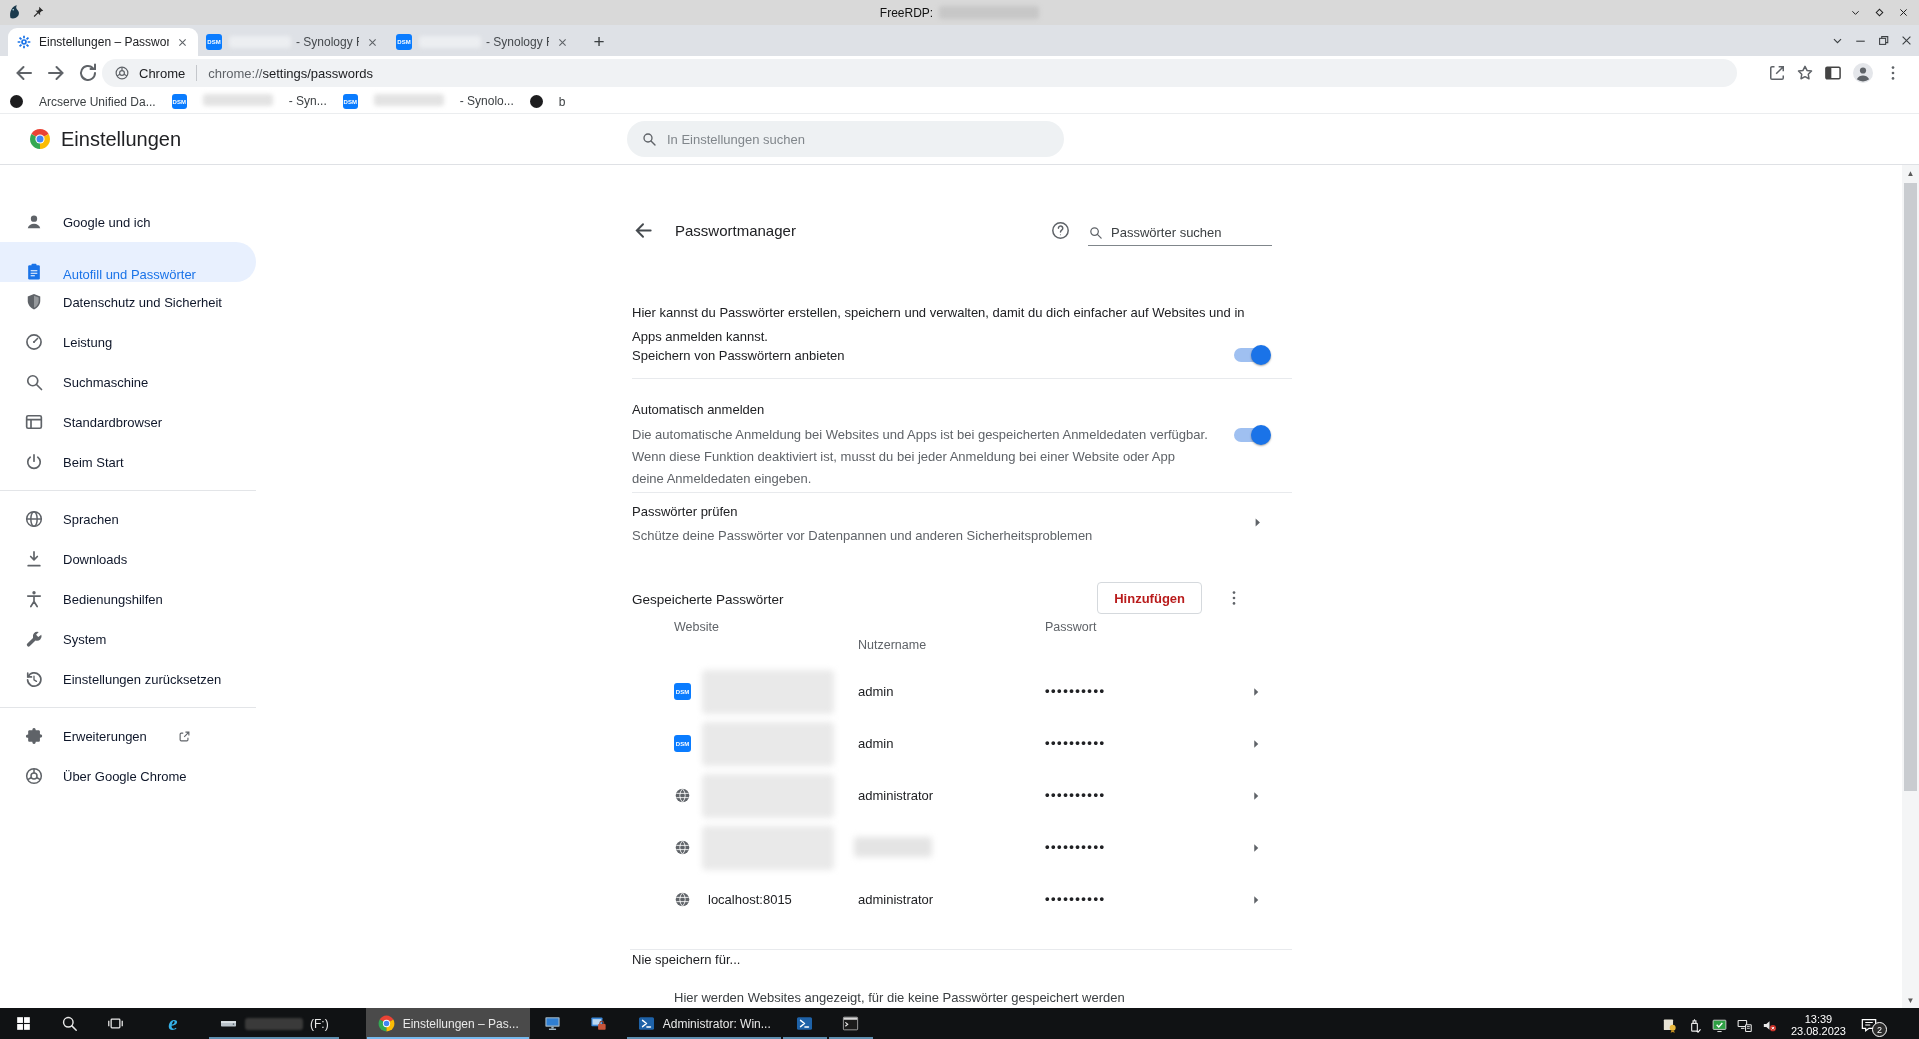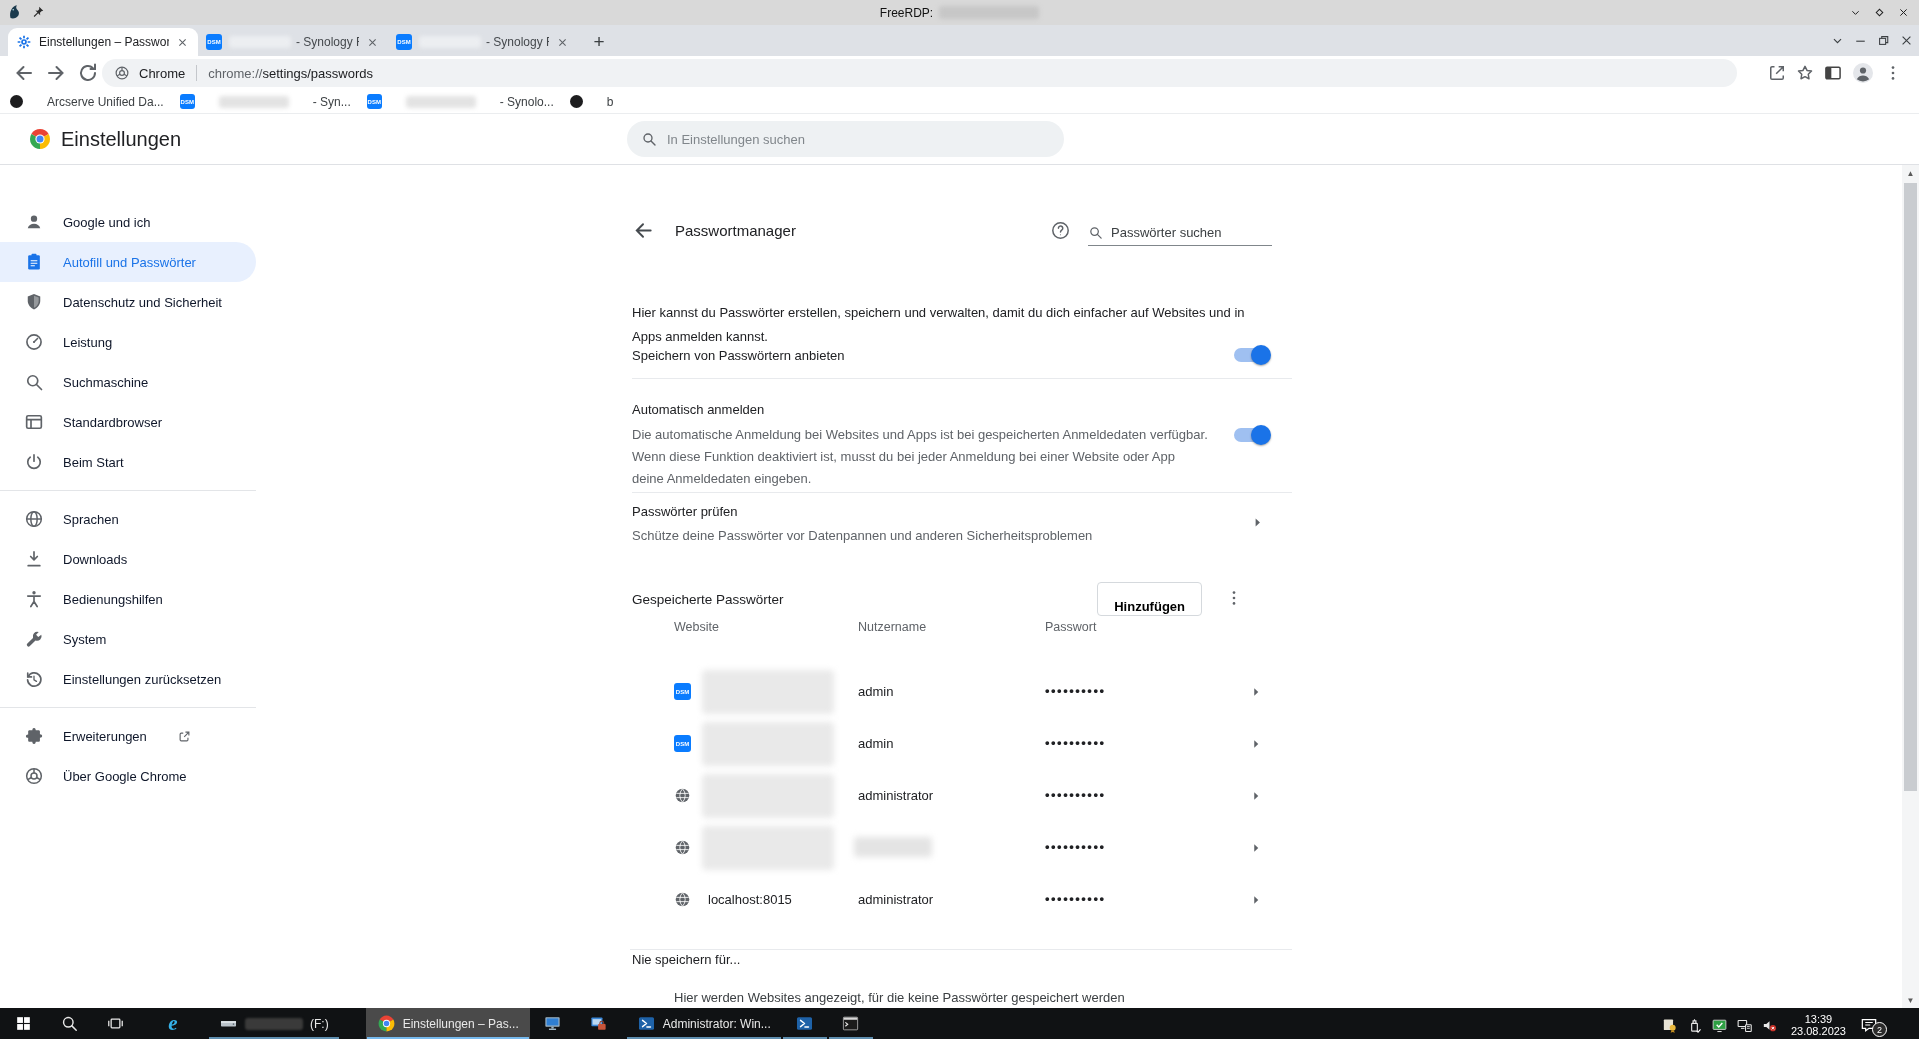--- a/index.html
+++ b/index.html
@@ -41,21 +41,21 @@
   .ob-sep{width:1px;height:16px;background:#c4c7cb;margin:0 11px;}
   .ob-scheme{color:#5f6368;}
   .ob-rest{color:#202124;}
   .tb-right{position:absolute;right:10px;top:0;height:34px;display:flex;align-items:center;gap:14px;color:#5f6368;}
   .tb-right .i20{width:20px;height:20px;}
   .tb-right .i24{width:24px;height:24px;}
 
   
   #bookmarksbar{position:absolute;top:90px;left:0;right:0;height:23px;background:#fff;border-bottom:1px solid #ebedef;
                 display:flex;align-items:center;font-size:12px;color:#3c4043;}
-  .bm{display:flex;align-items:center;gap:24px;margin-left:16px;}
+  .bm{display:flex;gap:16px;margin-left:16px;}
   .bm:first-child{margin-left:10px;}
   .bm .redact{width:70px;height:12px;background:#e3e3e3;}
   .dark-ic{width:13px;height:13px;border-radius:50%;background:#1d1d1f;flex:none;}
   .bm .fav{width:15px;height:15px;flex:none;}
 
   
   #settings-header{position:absolute;top:114px;left:0;right:0;height:50px;background:#fff;border-bottom:1px solid #dfe1e5;}
   .sh-logo{position:absolute;left:28px;top:13px;width:24px;height:24px;}
   .sh-title{position:absolute;left:61px;top:0;height:50px;display:flex;align-items:center;font-size:20px;color:#202124;}
   .sh-search{position:absolute;left:627px;top:7px;width:437px;height:36px;box-sizing:border-box;border-radius:18px;background:#eef1f3;
@@ -63,21 +63,21 @@
   .sh-search .ic{width:16px;height:16px;color:#5f6368;flex:none;}
   .sh-search .ph{font-size:13px;color:#80868b;}
 
   
   #content{position:absolute;top:165px;left:0;width:1919px;height:843px;background:#fff;}
 
   #sidebar{position:absolute;left:0;top:37px;width:256px;}
   .sb-item{height:40px;display:flex;align-items:center;gap:19px;padding-left:24px;box-sizing:border-box;
            border-radius:0 20px 20px 0;font-size:13px;color:#0f172a;}
   .sb-item .ic{width:20px;height:20px;color:#5f6368;flex:none;}
-  .sb-item.selected{background:#e8f0fe;color:#1a73e8;}
+  .sb-item.selected{background:#e8f0fe;color:#1a73e8;align-items:flex-end;}
   .sb-item.selected .ic{color:#1a73e8;}
   .ext-ic{width:15px;height:15px;color:#5f6368;margin-left:11px;}
   .sb-hr{border:none;border-top:1px solid #e3e5e8;margin:8px 0;}
 
   #main{position:absolute;left:630px;top:0;width:662px;height:843px;}
   .page-head{position:absolute;top:46px;left:0;right:0;height:40px;}
   .back-btn{position:absolute;left:2px;top:8px;width:23px;height:23px;color:#454a4f;}
   .pg-title{position:absolute;left:45px;top:11px;font-size:15px;color:#202124;}
   .help-ic{position:absolute;left:420px;top:9px;width:21px;height:21px;color:#5f6368;}
   .pw-search{position:absolute;left:458px;top:8px;width:184px;height:26px;border-bottom:1px solid #80868b;
@@ -91,25 +91,25 @@
   .sub{font-size:13px;line-height:22px;color:#5f6368;}
   .row2 .sub{margin-top:7px;width:578px;}
   .row3{position:absolute;top:327px;left:2px;right:0;height:62px;}
   .row3 .lab{margin-top:12px;font-size:13px;color:#202124;}
   .row3 .sub{margin-top:6px;}
   .chev-r{position:absolute;right:28px;top:24px;width:13px;height:13px;color:#5f6368;}
   .toggle{position:absolute;right:24px;top:50%;margin-top:-7px;width:34px;height:14px;border-radius:7px;background:#9fc0f1;}
   .toggle::after{content:"";position:absolute;right:-3px;top:-3px;width:20px;height:20px;border-radius:50%;background:#1a73e8;box-shadow:0 1px 2px rgba(0,0,0,.35);}
   .saved-head{position:absolute;top:412px;left:2px;right:16px;height:44px;display:flex;align-items:center;}
   .saved-head h2{margin:0;font-size:13.5px;font-weight:normal;color:#202124;}
-  .add-btn{position:absolute;right:74px;top:5px;height:32px;padding:16px 16px;border:1px solid #d5d9dd;border-radius:4px;background:#fff;
-           color:#000000;font-size:13px;font-weight:bold;font-family:inherit;}
+  .add-btn{position:absolute;right:74px;top:5px;height:32px;padding:8px 16px;border:1px solid #d5d9dd;border-radius:4px;background:#fff;
+           color:#b91c1c;font-size:13px;font-weight:bold;font-family:inherit;}
   .kebab-btn{position:absolute;right:32px;top:11px;width:20px;height:20px;color:#5f6368;}
   .cols{position:absolute;top:455px;left:0;right:0;height:20px;font-size:12.5px;color:#5f6368;}
-  .cols .c1{position:absolute;left:44px;} .cols .c2{position:absolute;left:228px;} .cols .c3{position:absolute;left:415px;}
+  .cols .c1{position:absolute;left:44px;} .cols .c2{position:absolute;left:228px;margin-top:18px;} .cols .c3{position:absolute;left:415px;}
   #pwrows{position:absolute;top:501px;left:0;right:0;}
   .pw-row{position:relative;height:52px;}
   .pw-row .fav{position:absolute;left:44px;top:17px;width:17px;height:17px;}
   .site{position:absolute;left:78px;top:18px;font-size:13px;color:#202124;}
   .site-redact{position:absolute;left:72px;top:4px;width:132px;height:44px;background:#e9e9e9;border-radius:4px;filter:blur(3px);}
   .user{position:absolute;left:228px;top:18px;font-size:13px;color:#202124;}
   .user-redact{position:absolute;left:224px;top:15px;width:78px;height:20px;background:#e4e4e4;filter:blur(3px);}
   .pwd{position:absolute;left:415px;top:17px;font-size:13px;letter-spacing:1.5px;font-weight:bold;color:#202124;}
   .row-chev{position:absolute;right:30px;top:20px;width:12px;height:12px;color:#5f6368;}
   .never-hr{position:absolute;top:776px;left:0;right:0;border:none;border-top:1px solid #e8eaed;}

